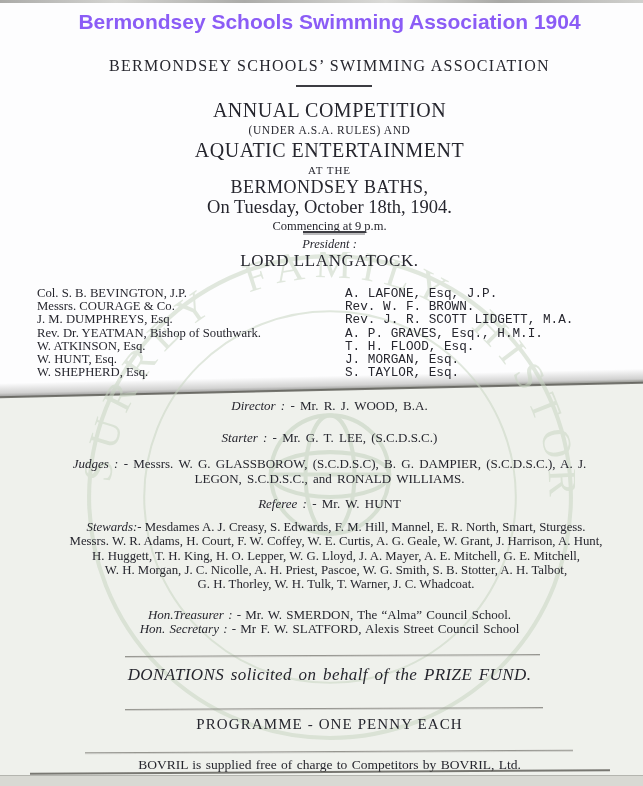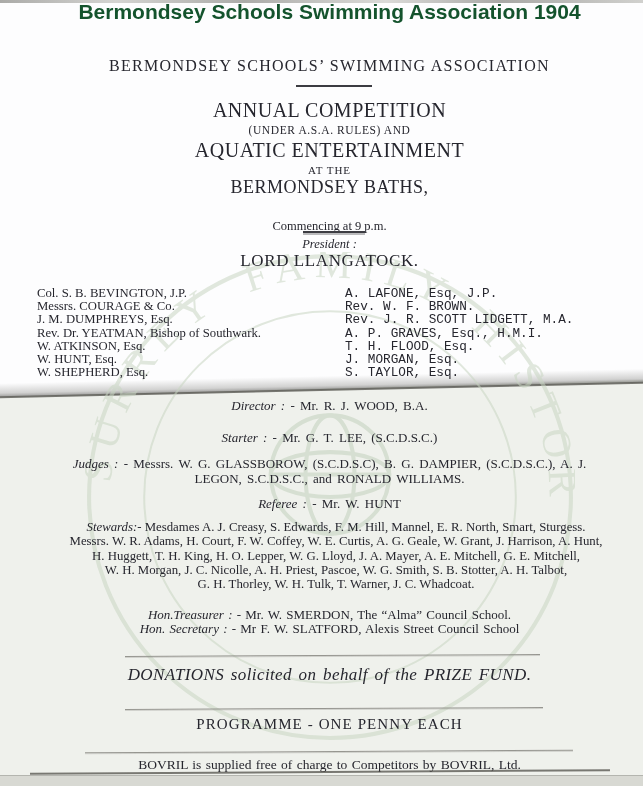--- a/index.html
+++ b/index.html
@@ -22,21 +22,21 @@
     transform:rotate(-0.35deg);opacity:.75;}
   .bottom-strip{position:absolute;bottom:0;left:0;right:0;height:10px;background:#d8d9d3;z-index:4;
     border-top:1px solid #b4b5af;}
 
   
   .watermark{position:absolute;left:85px;top:252px;z-index:3;opacity:.55;pointer-events:none;}
   .watermark text{font-family:"Liberation Serif",serif;font-size:40px;letter-spacing:9px;fill:#c9d6c3;}
 
   
   .t{position:absolute;left:16px;right:0;text-align:center;z-index:4;line-height:1.12;}
-  .green-title{top:0;font-family:"Liberation Sans",sans-serif;font-weight:bold;font-size:21px;color:#14532d;}
+  .green-title{top:10px;font-family:"Liberation Sans",sans-serif;font-weight:bold;font-size:21px;color:#8b5cf6;}
   .assoc{top:57px;font-size:16px;letter-spacing:1.3px;}
   .rule-short{position:absolute;z-index:4;background:#3c3c42;height:2px;}
   .rule1{top:85px;left:296px;width:76px;}
   .rule2{top:231px;left:303px;width:62px;box-shadow:0 2px 0 rgba(60,60,66,.35);}
   .annual{top:99px;font-size:20px;letter-spacing:.5px;}
   .asa{top:124px;font-size:11.5px;letter-spacing:.6px;}
   .aquatic{top:139px;font-size:20px;letter-spacing:.5px;}
   .at-the{top:164px;font-size:11px;letter-spacing:1px;}
   .baths{top:177px;font-size:18px;letter-spacing:.5px;}
   .date-line{top:197px;font-size:18.5px;}
@@ -97,20 +97,21 @@
   <div class="t green-title">Bermondsey Schools Swimming Association 1904</div>
 
   <div class="t assoc">BERMONDSEY SCHOOLS’ SWIMMING ASSOCIATION</div>
   <div class="rule-short rule1"></div>
 
   <div class="t annual">ANNUAL COMPETITION</div>
   <div class="t aquatic">AQUATIC ENTERTAINMENT</div>
   <div class="t asa">(UNDER A.S.A. RULES) AND</div>
   <div class="t at-the">AT THE</div>
   <div class="t baths">BERMONDSEY BATHS,</div>
+  <div class="t date-line">On Tuesday, October 18th, 1904.</div>
   <div class="t commencing">Commencing at 9 p.m.</div>
 
   <div class="rule-short rule2"></div>
 
   <div class="t pres-label it">President :</div>
   <div class="t pres-name">LORD LLANGATOCK.</div>
 
   <div class="patron-col patron-left">
     <div>Col. S. B. BEVINGTON, J.P.</div>
     <div>Messrs. COURAGE &amp; Co.</div>

